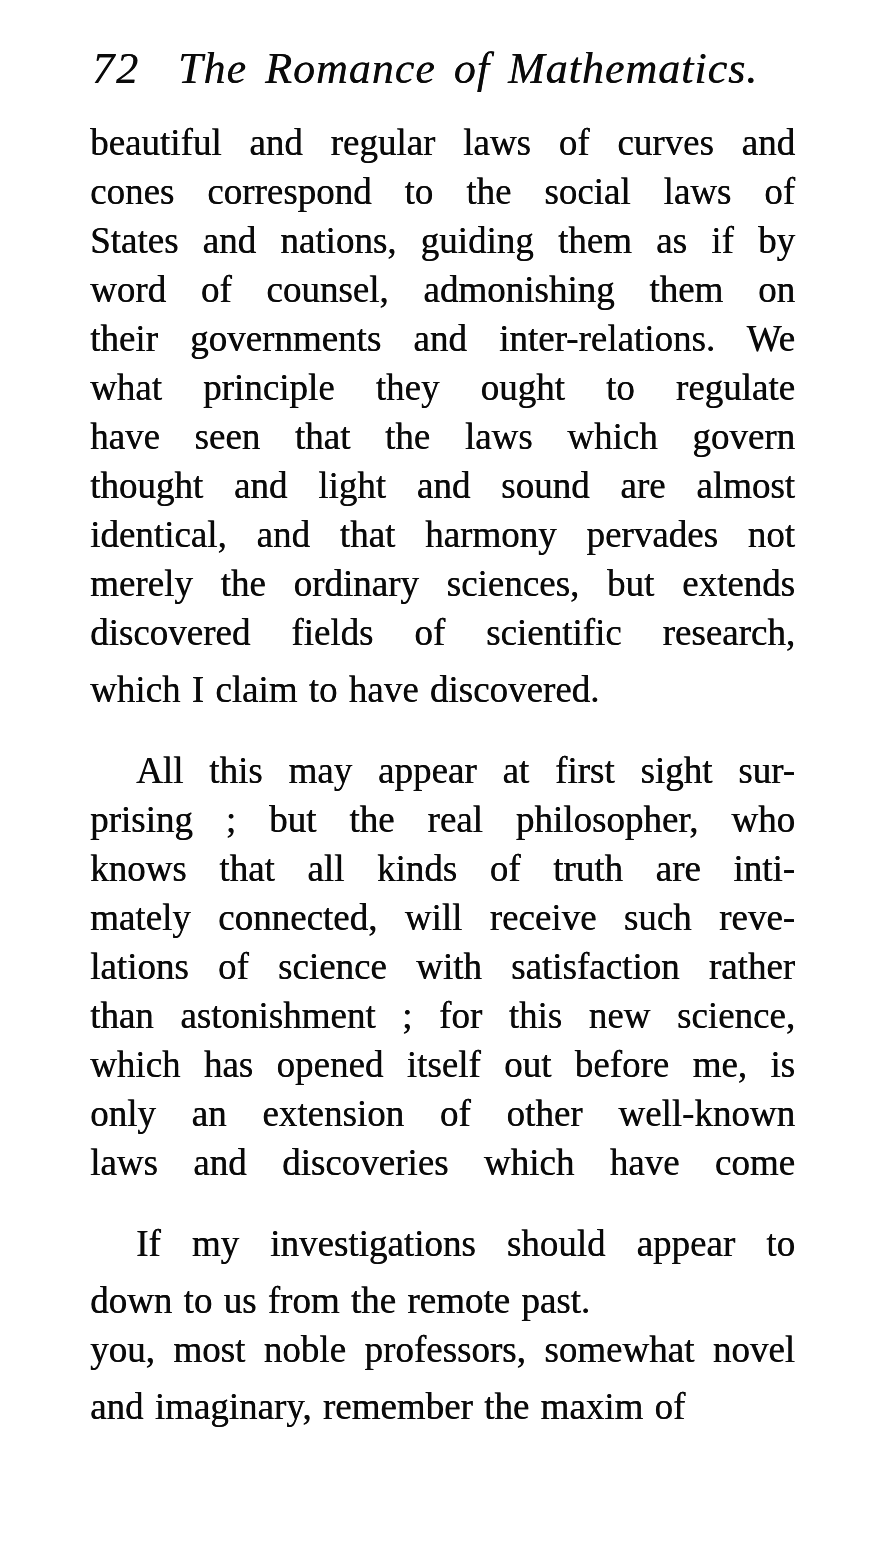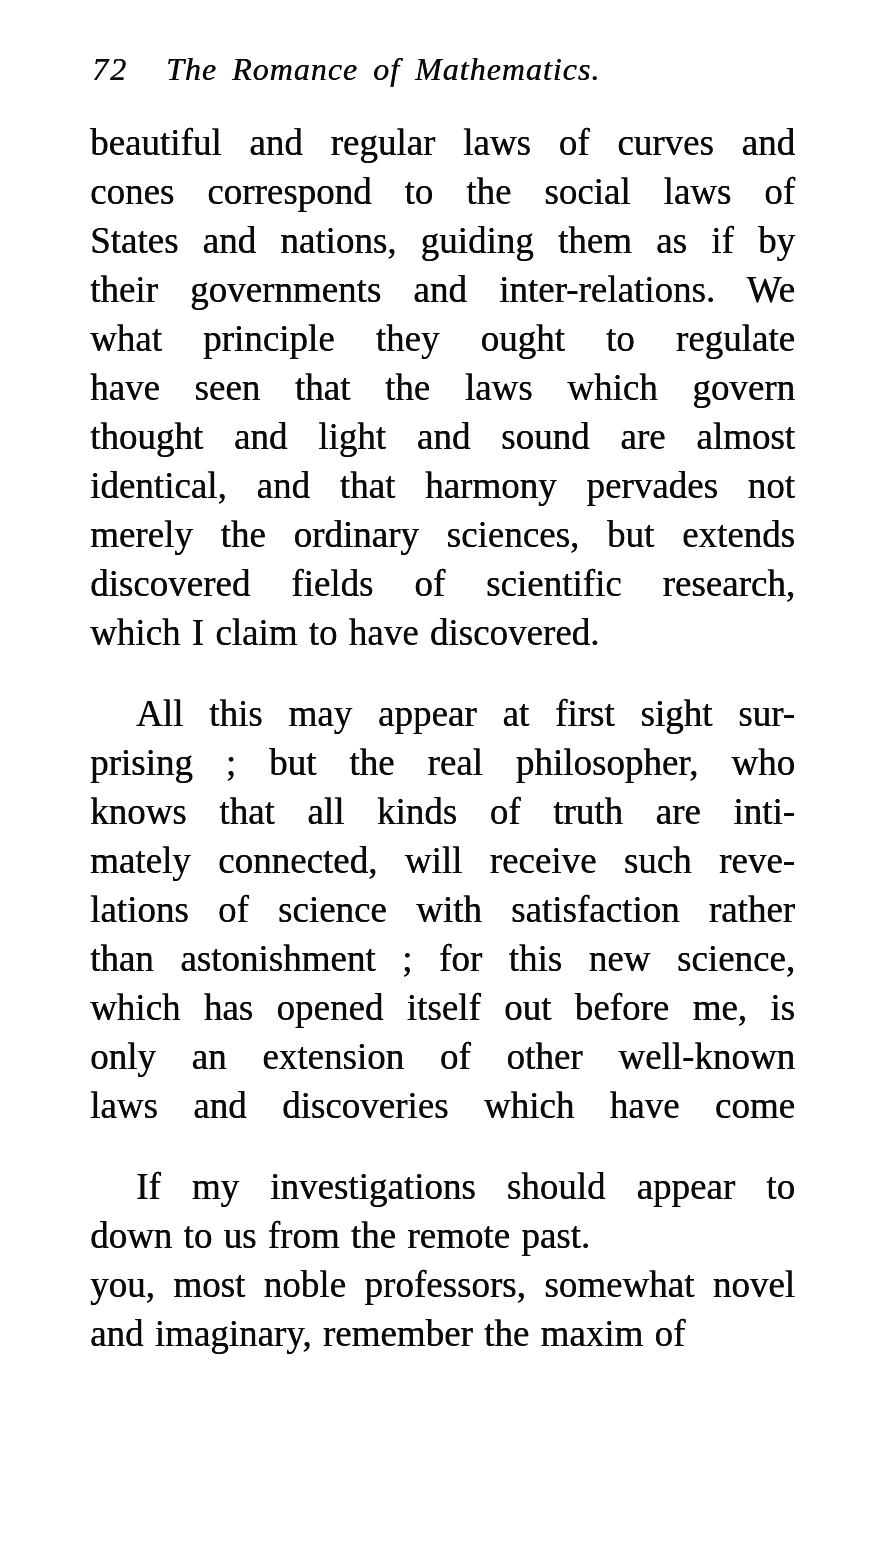--- a/index.html
+++ b/index.html
@@ -14,21 +14,21 @@
     background: #ffffff;
     overflow: hidden;
     font-family: "Liberation Serif", "DejaVu Serif", serif;
     color: #0a0a0a;
   }
   .running-head {
     position: absolute;
     top: 46px;
     left: 92px;
     right: 80px;
-    font-size: 32px;
+    font-size: 44px;
     line-height: 46px;
     font-style: italic;
     white-space: nowrap;
     text-shadow: 0.4px 0 0 currentColor;
   }
   .running-head .page-number {
     display: inline-block;
     margin-right: 38px;
     letter-spacing: 2px;
   }
@@ -49,34 +49,36 @@
     text-align: justify;
     text-align-last: justify;
     word-spacing: 2px;
   }
   .text-line.indent {
     text-indent: 46px;
     margin-top: 32px;
   }
   .text-line.flush-last {
     text-align-last: left;
+    margin-top: 8px;
   }
 </style>
 </head>
 <body>
 
 <div class="page">
   <header class="running-head">
     <span class="page-number">72</span><span class="title">The Romance of Mathematics.</span>
   </header>
 
   <main class="text-block" id="text-block">
       <div class="text-line">beautiful and regular laws of curves and</div>
       <div class="text-line">cones correspond to the social laws of</div>
       <div class="text-line">States and nations, guiding them as if by</div>
+      <div class="text-line">word of counsel, admonishing them on</div>
       <div class="text-line">their governments and inter-relations. We</div>
       <div class="text-line">what principle they ought to regulate</div>
       <div class="text-line">have seen that the laws which govern</div>
       <div class="text-line">thought and light and sound are almost</div>
       <div class="text-line">identical, and that harmony pervades not</div>
       <div class="text-line">merely the ordinary sciences, but extends</div>
       <div class="text-line">discovered fields of scientific research,</div>
       <div class="text-line flush-last">which I claim to have discovered.</div>
       <div class="text-line indent">All this may appear at first sight sur-</div>
       <div class="text-line">prising ; but the real philosopher, who</div>

